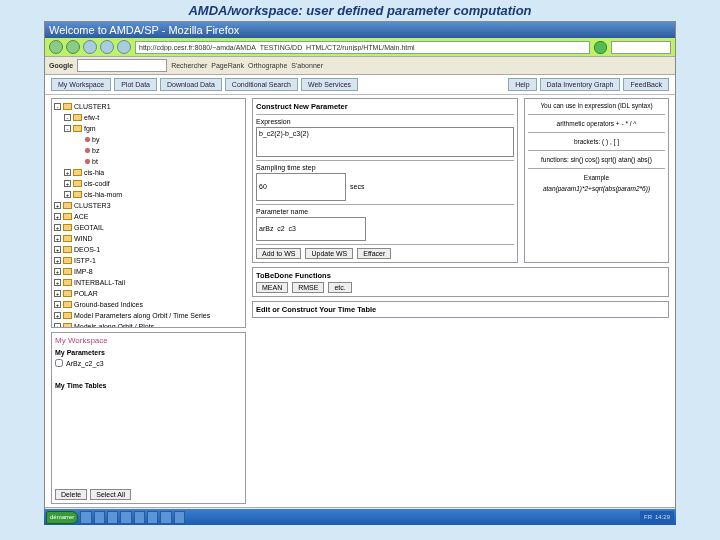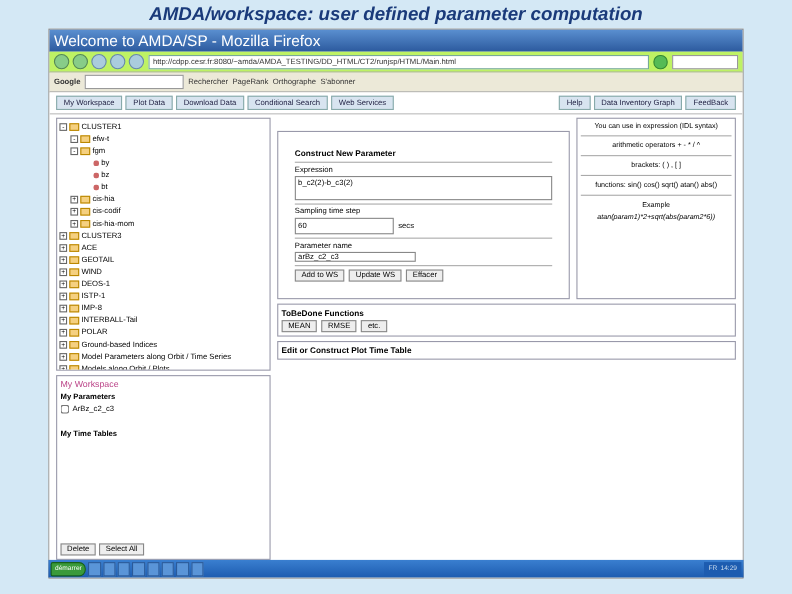--- a/index.html
+++ b/index.html
@@ -1,19 +1,19 @@
 <!DOCTYPE html>
 <html><head>
 <meta charset="utf-8">
 <style>
   * { box-sizing: border-box; margin: 0; padding: 0; }
   body { width: 720px; height: 540px; background: #d4e8f5; font-family: Arial, sans-serif; font-size: 8px; overflow: hidden; position: relative; }
-  .slide-title { text-align: center; color: #1a3a7a; font-weight: bold; font-style: italic; font-size: 17px; padding: 3px 0 3px; }
+  .slide-title { text-align: center; color: #1a3a7a; font-weight: bold; font-style: italic; font-size: 13px; padding: 3px 0 3px; }
   .browser { margin: 0 44px; background: #fff; border: 1px solid #888; height: 500px; display: flex; flex-direction: column; }
-  .titlebar { background: linear-gradient(#5a8fd0,#2c5a9e); color: #fff; padding: 2px 4px; font-size: 14px; display: flex; align-items: center; }
+  .titlebar { background: linear-gradient(#5a8fd0,#2c5a9e); color: #fff; padding: 2px 4px; font-size: 11px; display: flex; align-items: center; }
   .menubar { background: #ece9d8; border-bottom: 1px solid #aaa; padding: 1px 4px; font-size: 8px; color: #333; display: flex; gap: 8px; }
   .addrbar { background: #bef264; border-bottom: 1px solid #aaa; padding: 2px 4px; display: flex; align-items: center; gap: 4px; font-size: 8px; }
   .addrbar .icons { display: flex; gap: 3px; }
   .nav-btn { width: 14px; height: 14px; border-radius: 7px; background: #8c8; border: 1px solid #585; }
   .nav-btn.blue { background: #acd; border-color: #68a; }
   .addr-input { flex: 1; border: 1px solid #7a9; background: #fff; padding: 1px 3px; font-size: 7px; color: #333; height: 13px; }
   .go-btn { width: 13px; height: 13px; background: #5b5; border-radius: 6px; border: 1px solid #383; }
   .search-box { width: 60px; border: 1px solid #999; background: #fff; height: 13px; padding: 0 2px; }
   .googlebar { background: #ece9d8; border-bottom: 1px solid #aaa; padding: 2px 4px; display: flex; align-items: center; gap: 4px; font-size: 7px; color: #333; }
   .googlebar span { display: inline-flex; align-items: center; gap: 2px; }
@@ -32,26 +32,26 @@
   .dot { width: 5px; height: 5px; background: #c66; border-radius: 2px; display: inline-block; }
   .workspace { border: 1px solid #99a; background: #fff; font-size: 7px; flex: 1; padding: 3px; display: flex; flex-direction: column; }
   .ws-title { color: #b48; font-size: 8px; margin-bottom: 2px; }
   .ws-sub { font-weight: bold; margin: 2px 0; }
   .ws-item { display: flex; align-items: center; gap: 3px; padding: 1px 0; }
   .ws-item input[type=checkbox] { width: 8px; height: 8px; }
   .ws-btns { margin-top: auto; display: flex; gap: 3px; }
   .ws-btn { border: 1px solid #888; background: #eee; font-size: 7px; padding: 1px 5px; cursor: pointer; }
   .right-col { flex: 1; display: flex; flex-direction: column; gap: 4px; font-size: 7px; }
   .right-top { display: flex; gap: 6px; height: 165px; }
-  .construct { border: 1px solid #99a; flex: 1; padding: 15px; display: flex; flex-direction: column; gap: 2px; margin-top: 12px; }
+  .construct { border: 1px solid #99a; flex: 1; padding: 3px; display: flex; flex-direction: column; gap: 2px; }
   .blk-title { font-weight: bold; font-size: 7.5px; }
   .expr-box { border: 1px solid #888; height: 34px; background: #fff; padding: 2px; font-size: 7px; }
   .lbl { font-size: 7px; }
   .inline { display: flex; gap: 4px; align-items: center; }
-  .txt-input { border: 1px solid #888; background: #fff; height: 15px; font-size: 7px; padding: 0 2px; }
+  .txt-input { border: 1px solid #888; background: #fff; height: 28px; font-size: 7px; padding: 0 2px; }
   .help-box { border: 1px solid #99a; width: 145px; padding: 3px; display: flex; flex-direction: column; gap: 4px; }
   .help-box div { font-size: 6.5px; text-align: center; }
   .hr { border-top: 1px solid #aaa; margin: 1px 0; }
   .func-row { border: 1px solid #99a; padding: 3px; }
   .edit-row { border: 1px solid #99a; padding: 3px; }
   .right-fill { flex: 1; }
   .statusbar { background: #ece9d8; border-top: 1px solid #aaa; height: 13px; font-size: 7px; color: #666; padding: 1px 4px; }
   .taskbar { position: absolute; left: 44px; right: 44px; bottom: 15px; height: 16px; background: linear-gradient(#3a7fd0,#1d5cb0); display: flex; align-items: center; gap: 2px; padding: 0 2px; }
   .task-btn { height: 13px; background: #5a95d8; border: 1px solid #2a5a9a; font-size: 6px; color: #fff; padding: 0 3px; display: inline-flex; align-items: center; }
   .task-start { background: #3a9a3a; border-color: #186018; border-radius: 2px 6px 6px 2px; }
@@ -269,21 +269,21 @@
         <div class="func-row">
           <div class="blk-title">ToBeDone Functions</div>
           <div class="inline" style="margin-top:2px">
             <span class="ws-btn">MEAN</span>
             <span class="ws-btn">RMSE</span>
             <span class="ws-btn">etc.</span>
           </div>
         </div>
 
         <div class="edit-row">
-          <div class="blk-title">Edit or Construct Plot Time Table</div>
+          <div class="blk-title">Edit or Construct Your Time Table</div>
         </div>
 
         <div class="right-fill"></div>
       </div>
     </div>
   </div>
 
   <div class="statusbar">Terminé</div>
 </div>
 

